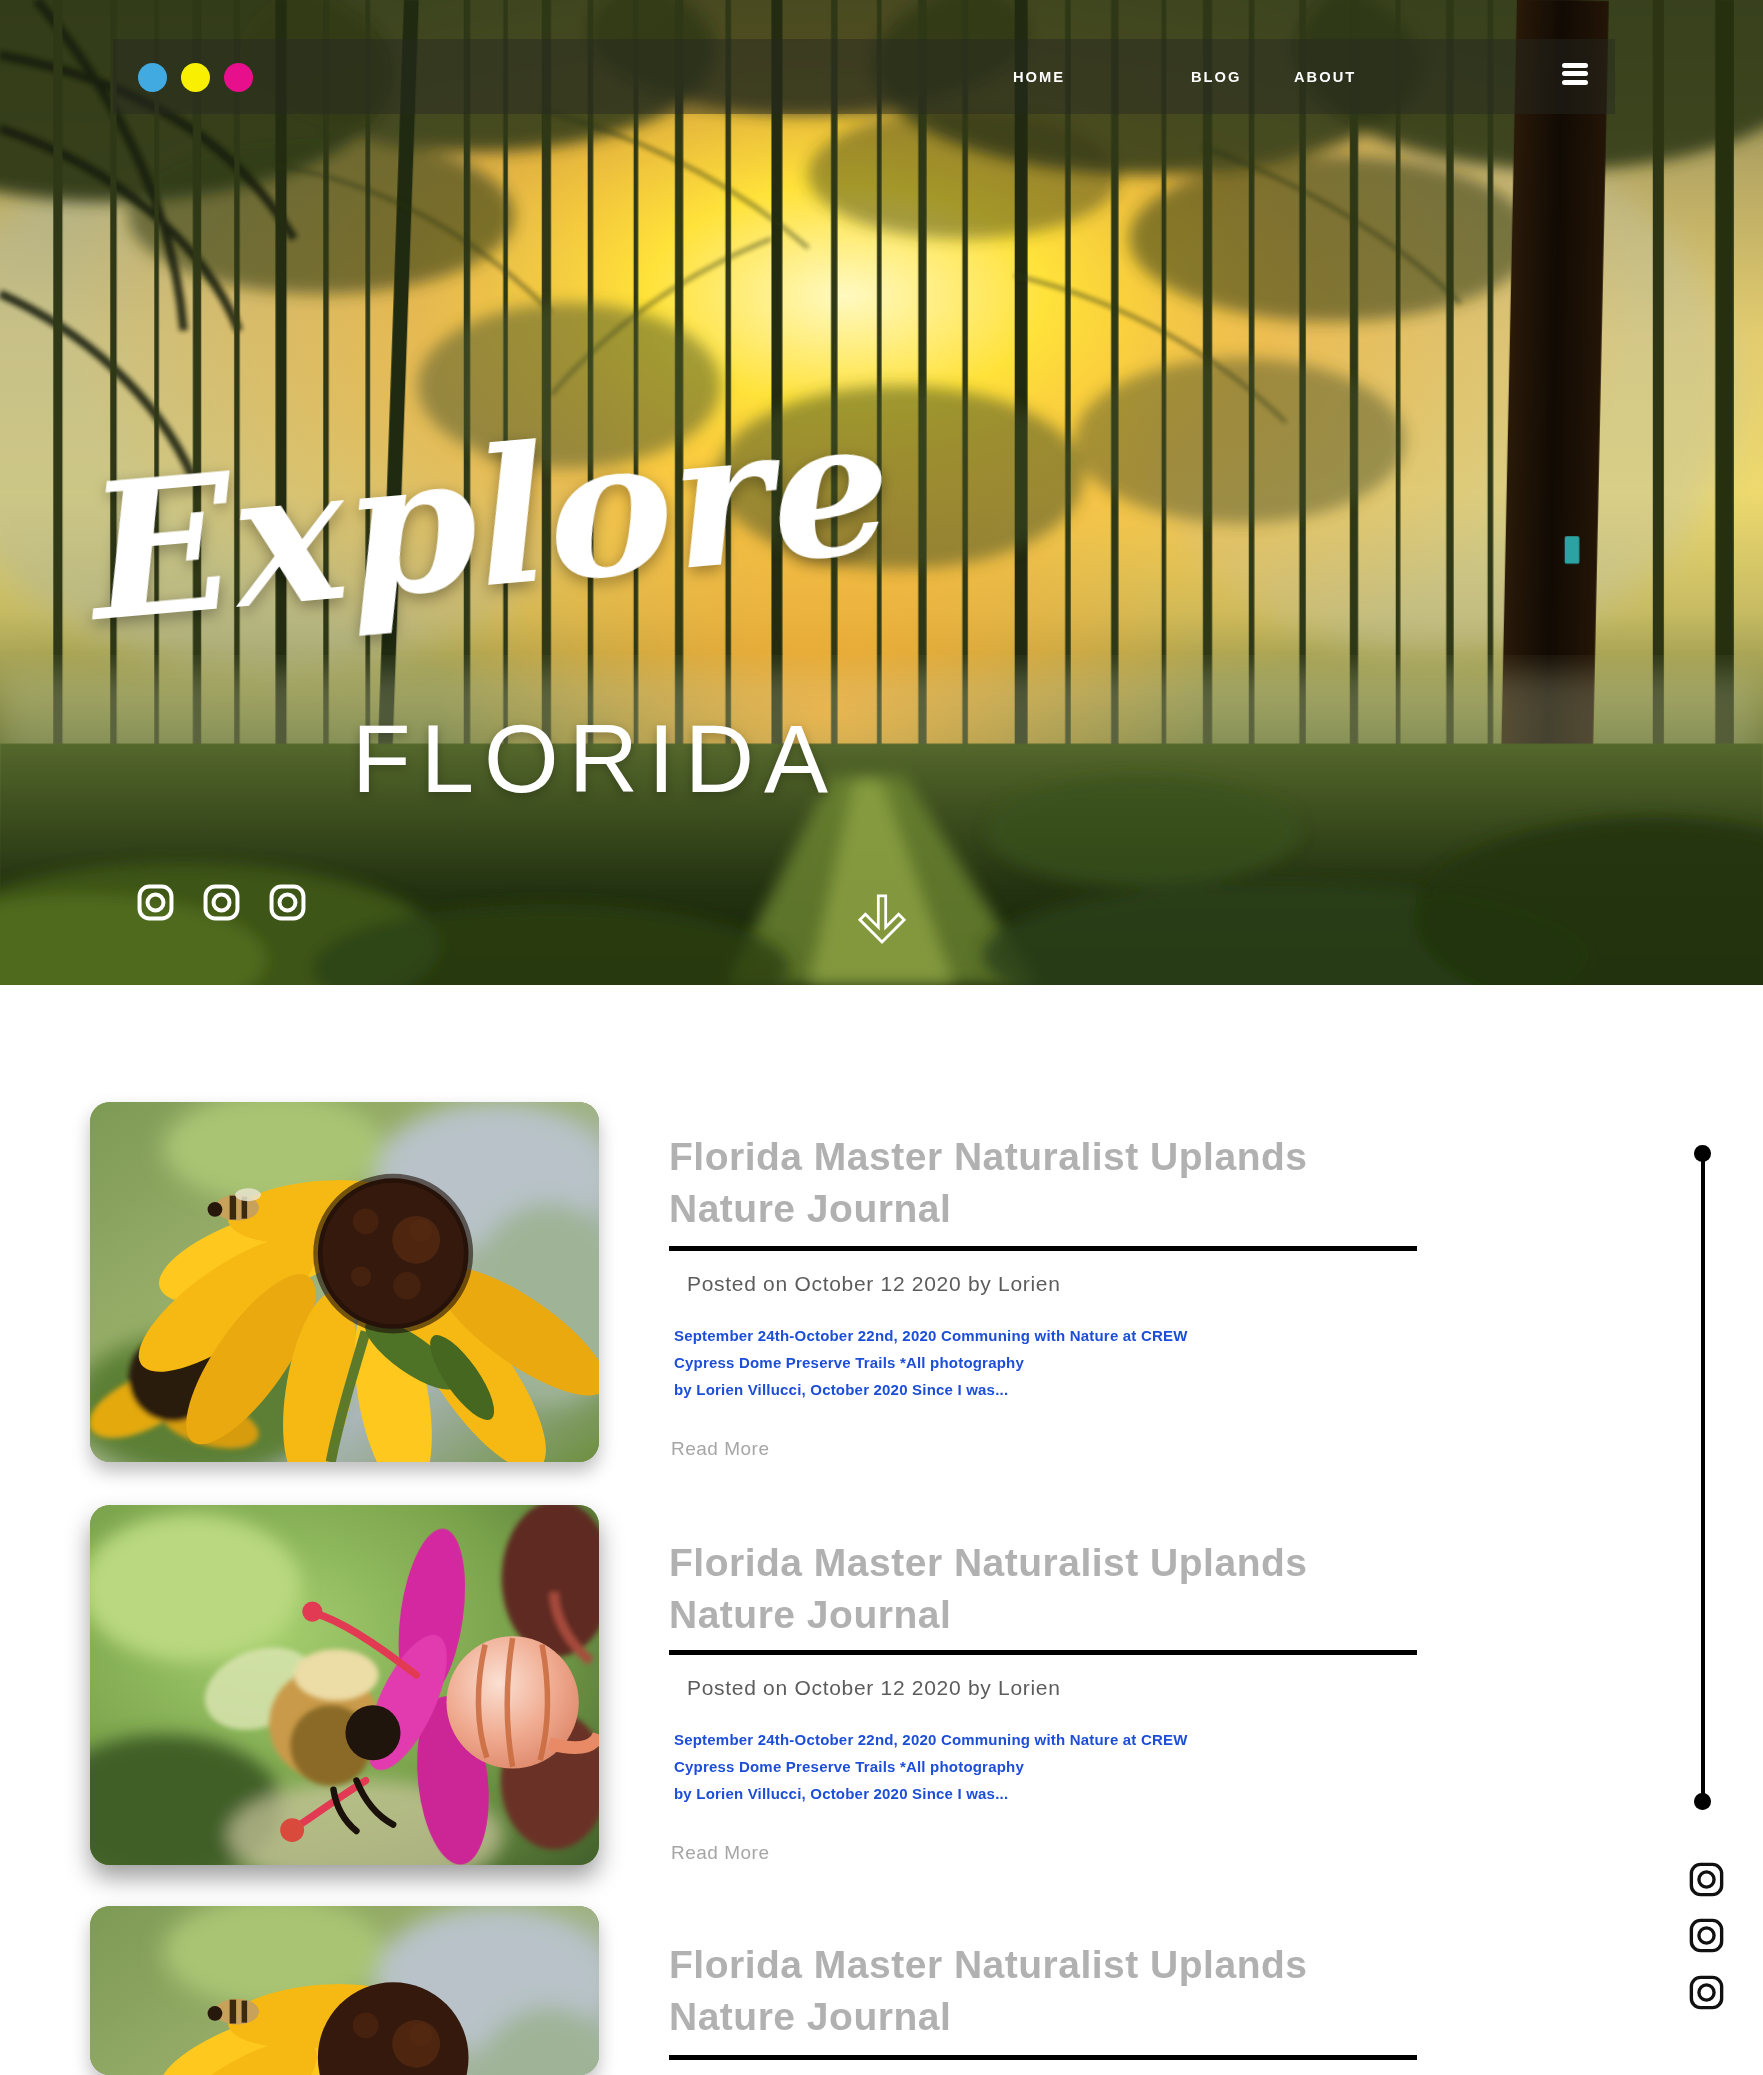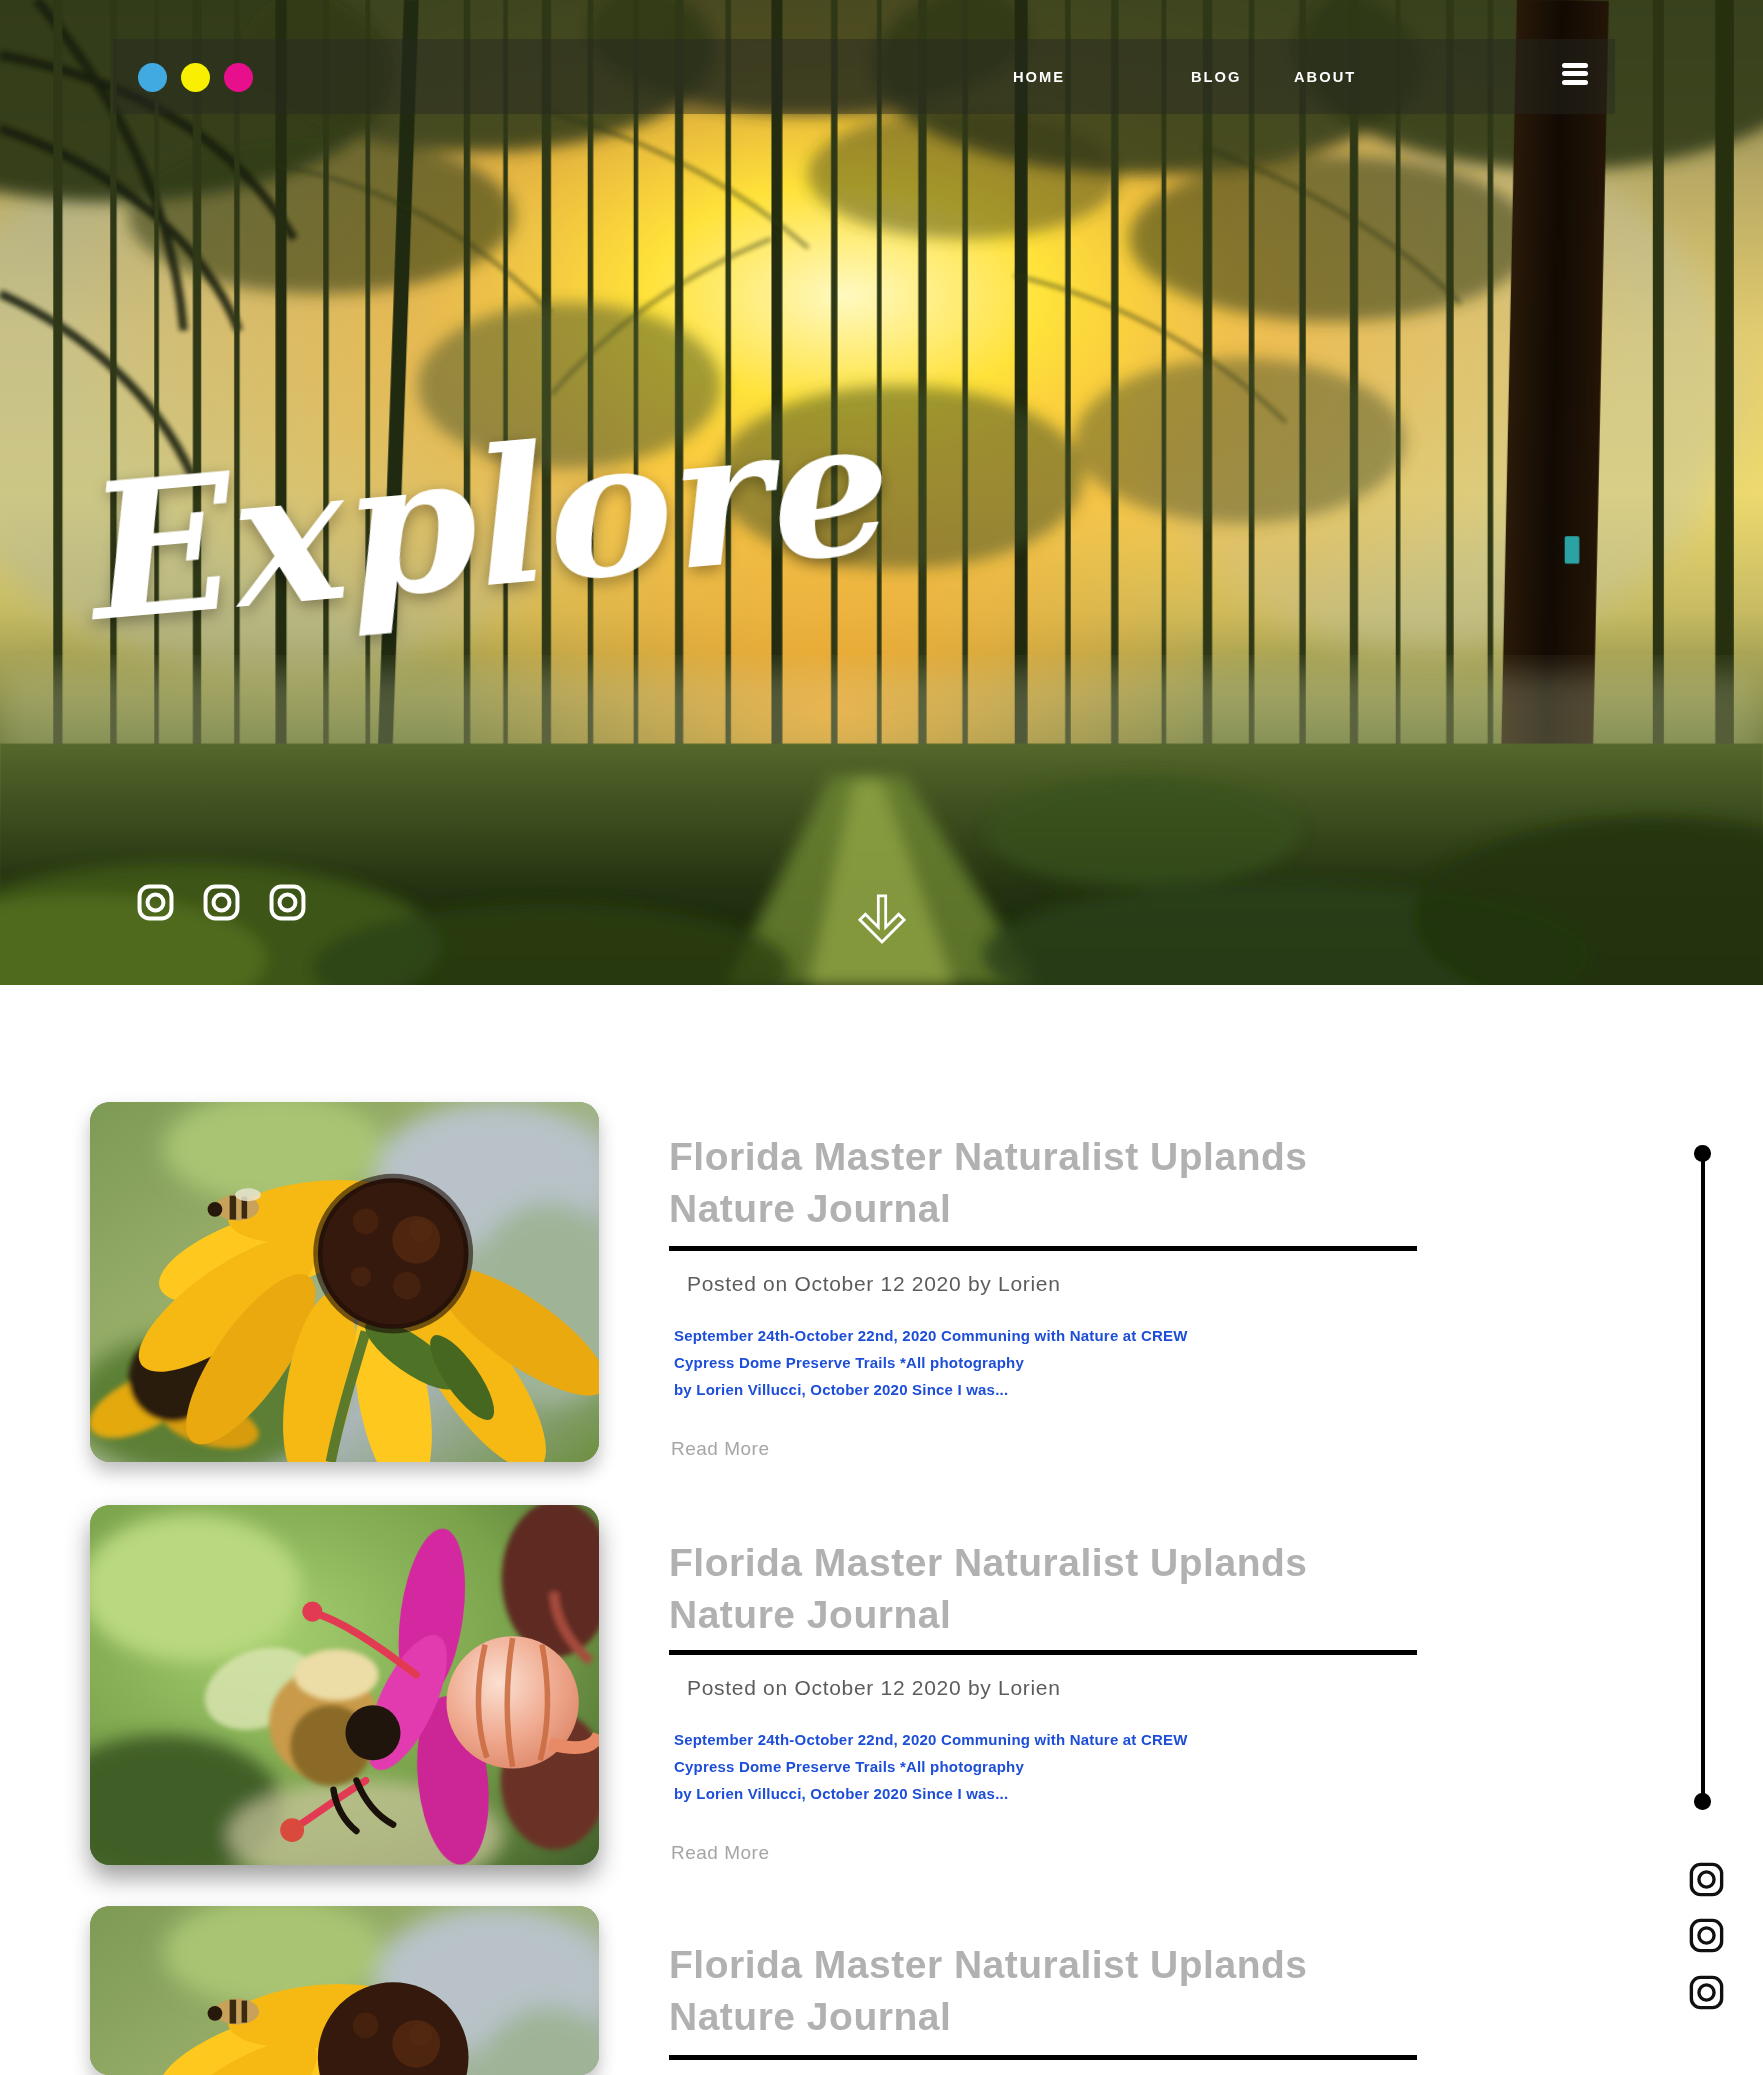--- a/index.html
+++ b/index.html
@@ -210,20 +210,21 @@
     <div class="nav-link nav-home">HOME</div>
     <div class="nav-link nav-blog">BLOG</div>
     <div class="nav-link nav-about">ABOUT</div>
     <div class="menu-btn">
       <i></i>
         <i></i>
         <i></i>
     </div>
 
     <div class="explore">Explore</div>
+    <div class="florida">FLORIDA</div>
 
     <div class="hero-social">
       <svg class="ig" viewBox="0 0 44 44">
         <rect x="4" y="4" width="36" height="36" rx="11" fill="none" stroke="#fff" stroke-width="4.5"></rect>
         <circle cx="22" cy="22" r="9" fill="none" stroke="#fff" stroke-width="4.5"></circle>
       </svg>
       <svg class="ig" viewBox="0 0 44 44">
         <rect x="4" y="4" width="36" height="36" rx="11" fill="none" stroke="#fff" stroke-width="4.5"></rect>
         <circle cx="22" cy="22" r="9" fill="none" stroke="#fff" stroke-width="4.5"></circle>
       </svg>

